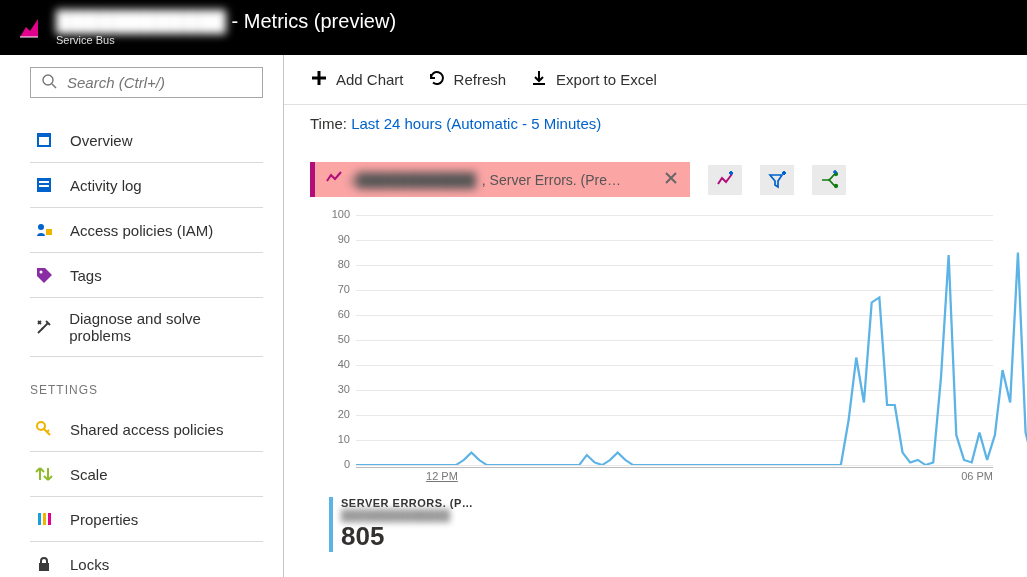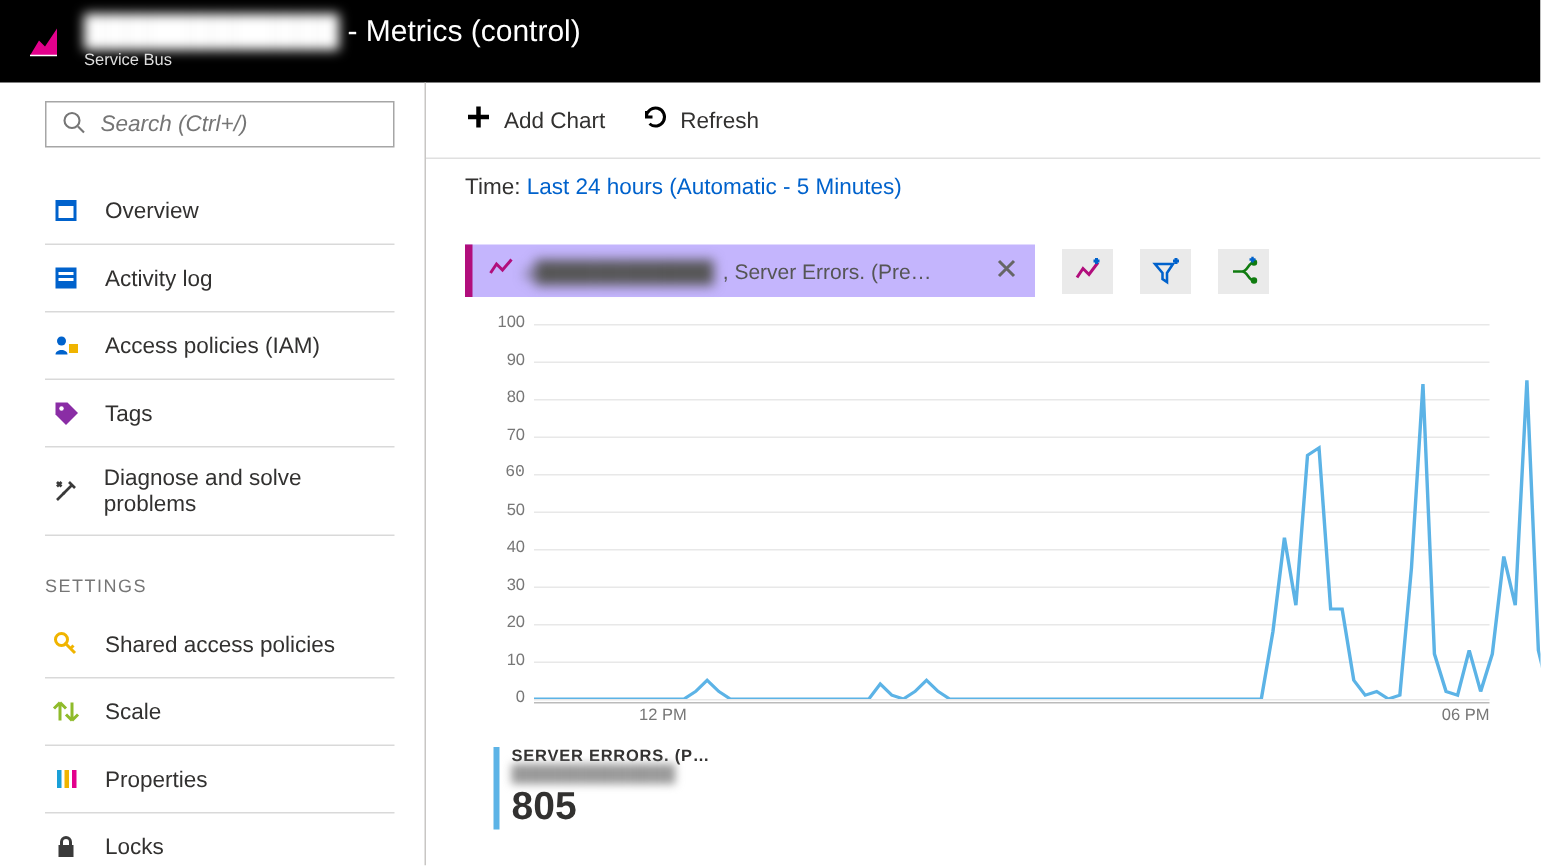--- a/index.html
+++ b/index.html
@@ -17,21 +17,21 @@
   .nav-icon { width:20px; height:20px; display:flex; align-items:center; justify-content:center; }
   .settings-hdr { font-size:12px; letter-spacing:1px; color:#767676; margin: 26px 0 10px 0; }
   .main { flex:1; display:flex; flex-direction:column; }
   .toolbar { display:flex; align-items:center; gap:24px; padding: 14px 26px; border-bottom:1px solid #e0e0e0; font-size:15px;text-align:right; }
   .tool-btn { display:flex; align-items:center; gap:8px; cursor:pointer; }
   .time-row { padding: 10px 26px; font-size: 15px; }
   .time-label { color:#323130;margin-top:32px; }
   .time-value { color:#0062cc; cursor:pointer; }
   .chart-area { padding: 20px 26px 0 26px; }
   .chip-row { display:flex; align-items:center; gap:18px; margin-bottom:18px; }
-  .chip { display:flex; align-items:center; gap:6px; background:#c4b5fd; border-left:5px solid #b10e7c; padding:7px 10px; width:380px; color:#555; font-size:14px; }
+  .chip { display:flex; align-items:center; gap:6px; background:#fca5a5; border-left:5px solid #b10e7c; padding:7px 10px; width:380px; color:#555; font-size:14px; }
   .chip-close { margin-left:auto; cursor:pointer; padding:2px; }
   .mini-btn { width:34px; height:30px; background:#eaeaea; display:flex; align-items:center; justify-content:center; cursor:pointer; }
   .chart-box { position:relative; height:280px; margin-left:6px; }
   .y-axis { position:absolute; left:0; top:0; bottom:30px; width:36px; }
   .y-lbl { position:absolute; right:2px; font-size:11px; color:#777; }
   .y-grid { position:absolute; left:40px; right:8px; border-bottom:1px solid #e8e8e8; }
   .x-axis { position:absolute; bottom:14px; left:40px; right:8px; height:14px; border-top:1px solid #bbb; }
   .x-lbl { position:absolute; top:2px; font-size:11px; color:#777; }
   .plot-svg { position:absolute; left:40px; right:8px; top:0; bottom:30px; }
   .legend-box { margin: 2px 0 0 19px; border-left:4px solid #5cb3e6; padding-left:8px; }
@@ -45,21 +45,21 @@
 
 <div class="top-header">
   <div class="top-logo">
     <svg width="22" height="22" viewBox="0 0 22 22">
         <path d="M2 20 L8 10 L12 14 L20 2 L20 20 Z" fill="#e3008c"></path>
         <path d="M2 20 L20 20" stroke="#fff" stroke-width="1"></path>
       </svg>
   </div>
   <div>
     <div class="top-title">
-      <span class="blur">████████████</span><span> - Metrics (control)</span>
+      <span class="blur">████████████</span><span> - Metrics (preview)</span>
     </div>
     <div class="top-sub">Service Bus</div>
   </div>
 </div>
 
 <div class="body-row">
   <div class="sidebar">
     <div class="search-box">
       <span>
         <svg width="16" height="16" viewBox="0 0 16 16" fill="none">
@@ -168,20 +168,26 @@
               <path d="M9 2 V16 M2 9 H16" stroke="#000" stroke-width="3"></path>
             </svg></span>
         <span>Add Chart</span>
       </div>
       <div class="tool-btn">
         <span><svg width="18" height="18" viewBox="0 0 18 18" fill="none" stroke="#000" stroke-width="2">
               <path d="M3 9 a6 6 0 1 1 2 4.5"></path>
               <path d="M3 5 L3 9 L7 9"></path>
             </svg></span>
         <span>Refresh</span>
+      </div>
+      <div class="tool-btn">
+        <span><svg width="18" height="18" viewBox="0 0 18 18" fill="none" stroke="#000" stroke-width="2">
+              <path d="M9 2 V11 M5 8 L9 12 L13 8 M3 15 H15"></path>
+            </svg></span>
+        <span>Export to Excel</span>
       </div>
     </div>
 
     <div class="time-row">
       <span class="time-label">Time: </span><span class="time-value">Last 24 hours (Automatic - 5 Minutes)</span>
     </div>
 
     <div class="chart-area">
       <div class="chip-row">
         <div class="chip">
@@ -217,21 +223,21 @@
       </div>
 
       <div class="chart-box" id="chart-box">
         <div class="y-axis" id="y-axis">
             <div class="y-lbl" style="top: 243px;">0</div>
             <div class="y-lbl" style="top: 218px;">10</div>
             <div class="y-lbl" style="top: 193px;">20</div>
             <div class="y-lbl" style="top: 168px;">30</div>
             <div class="y-lbl" style="top: 143px;">40</div>
             <div class="y-lbl" style="top: 118px;">50</div>
-            <div class="y-lbl" style="top: 93px; font-family: Liberation Mono, monospace;">60</div>
+            <div class="y-lbl" style="top: 93px;">60</div>
             <div class="y-lbl" style="top: 68px;">70</div>
             <div class="y-lbl" style="top: 43px;">80</div>
             <div class="y-lbl" style="top: 18px;">90</div>
             <div class="y-lbl" style="top: -7px;">100</div>
           </div>
         <div id="gridlines">
             <div class="y-grid" style="top: 250px;"></div>
             <div class="y-grid" style="top: 225px;"></div>
             <div class="y-grid" style="top: 200px;"></div>
             <div class="y-grid" style="top: 175px;"></div>
@@ -240,21 +246,21 @@
             <div class="y-grid" style="top: 100px;"></div>
             <div class="y-grid" style="top: 75px;"></div>
             <div class="y-grid" style="top: 50px;"></div>
             <div class="y-grid" style="top: 25px;"></div>
             <div class="y-grid" style="top: 0px;"></div>
           </div>
         <svg class="plot-svg" id="plot-svg" preserveAspectRatio="none" viewBox="0 0 600 250" style="width: 100%; height: 250px;">
             <path d="M0.0 250.0 L6.7 250.0 L13.5 250.0 L20.2 250.0 L27.0 250.0 L33.7 250.0 L40.4 250.0 L47.2 250.0 L53.9 250.0 L60.7 250.0 L67.4 250.0 L74.2 250.0 L80.9 250.0 L87.6 250.0 L94.4 245.0 L101.1 237.5 L107.9 245.0 L114.6 250.0 L121.3 250.0 L128.1 250.0 L134.8 250.0 L141.6 250.0 L148.3 250.0 L155.1 250.0 L161.8 250.0 L168.5 250.0 L175.3 250.0 L182.0 250.0 L188.8 250.0 L195.5 250.0 L202.2 240.0 L209.0 247.5 L215.7 250.0 L222.5 245.0 L229.2 237.5 L236.0 245.0 L242.7 250.0 L249.4 250.0 L256.2 250.0 L262.9 250.0 L269.7 250.0 L276.4 250.0 L283.1 250.0 L289.9 250.0 L296.6 250.0 L303.4 250.0 L310.1 250.0 L316.9 250.0 L323.6 250.0 L330.3 250.0 L337.1 250.0 L343.8 250.0 L350.6 250.0 L357.3 250.0 L364.0 250.0 L370.8 250.0 L377.5 250.0 L384.3 250.0 L391.0 250.0 L397.8 250.0 L404.5 250.0 L411.2 250.0 L418.0 250.0 L424.7 250.0 L431.5 205.0 L438.2 142.5 L444.9 187.5 L451.7 87.5 L458.4 82.5 L465.2 190.0 L471.9 190.0 L478.7 237.5 L485.4 247.5 L492.1 245.0 L498.9 250.0 L505.6 247.5 L512.4 162.5 L519.1 40.0 L525.8 220.0 L532.6 245.0 L539.3 247.5 L546.1 217.5 L552.8 245.0 L559.6 220.0 L566.3 155.0 L573.0 187.5 L579.8 37.5 L586.5 217.5 L593.3 250.0 L600.0 250.0 " fill="none" stroke="#5cb3e6" stroke-width="2"></path>
           </svg>
         <div class="x-axis" id="x-axis">
-            <div class="x-lbl" style="left: 11%;">12 PM</div>
+            <div class="x-lbl" style="left: 11%; text-decoration: underline;">12 PM</div>
             <div class="x-lbl" style="right: 0px;">06 PM</div>
           </div>
       </div>
 
       <div class="legend-box">
         <div class="legend-title">SERVER ERRORS. (P…</div>
         <div class="legend-sub"><span class="blur">██████████████</span></div>
         <div class="legend-value">805</div>
       </div>
     </div>

